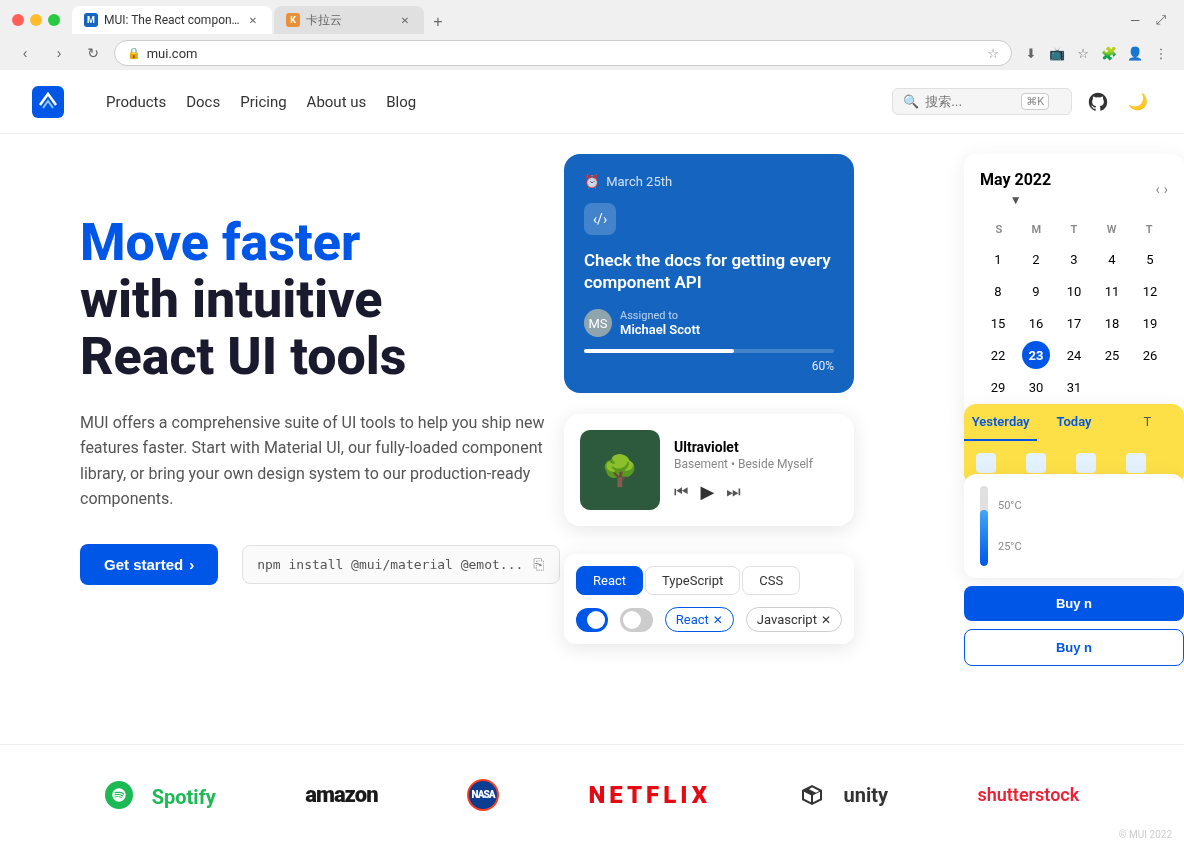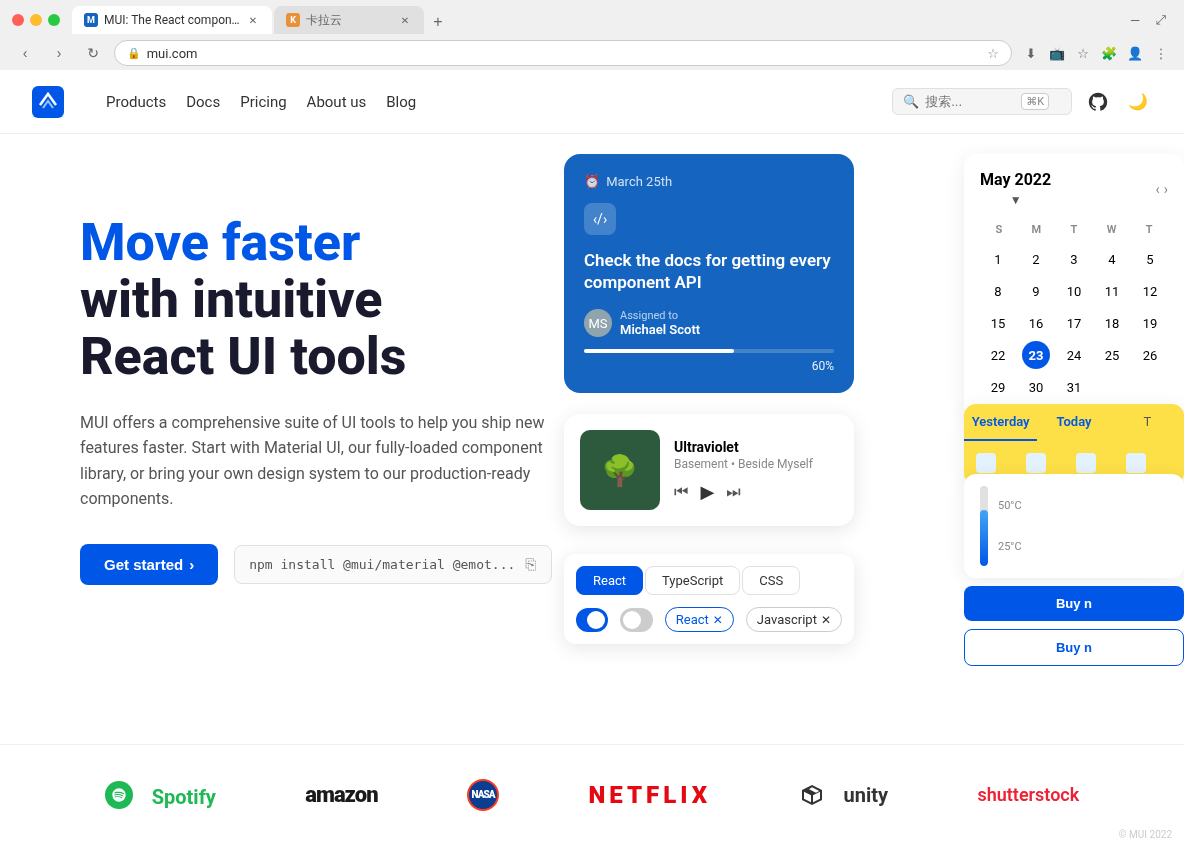--- a/index.html
+++ b/index.html
@@ -229,21 +229,21 @@
     .hero-title-dark { color: #1a1a2e; }
     .hero-description {
       font-size: 16px;
       color: #555;
       line-height: 1.6;
       max-width: 480px;
       margin-bottom: 32px;
     }
     .hero-actions {
       display: flex;
-      gap: 16px;
+      gap: 24px;
       align-items: center;
     }
     .btn-get-started {
       background: #0057e7;
       color: white;
       border: none;
       border-radius: 8px;
       padding: 12px 24px;
       font-size: 15px;
       font-weight: 600;

